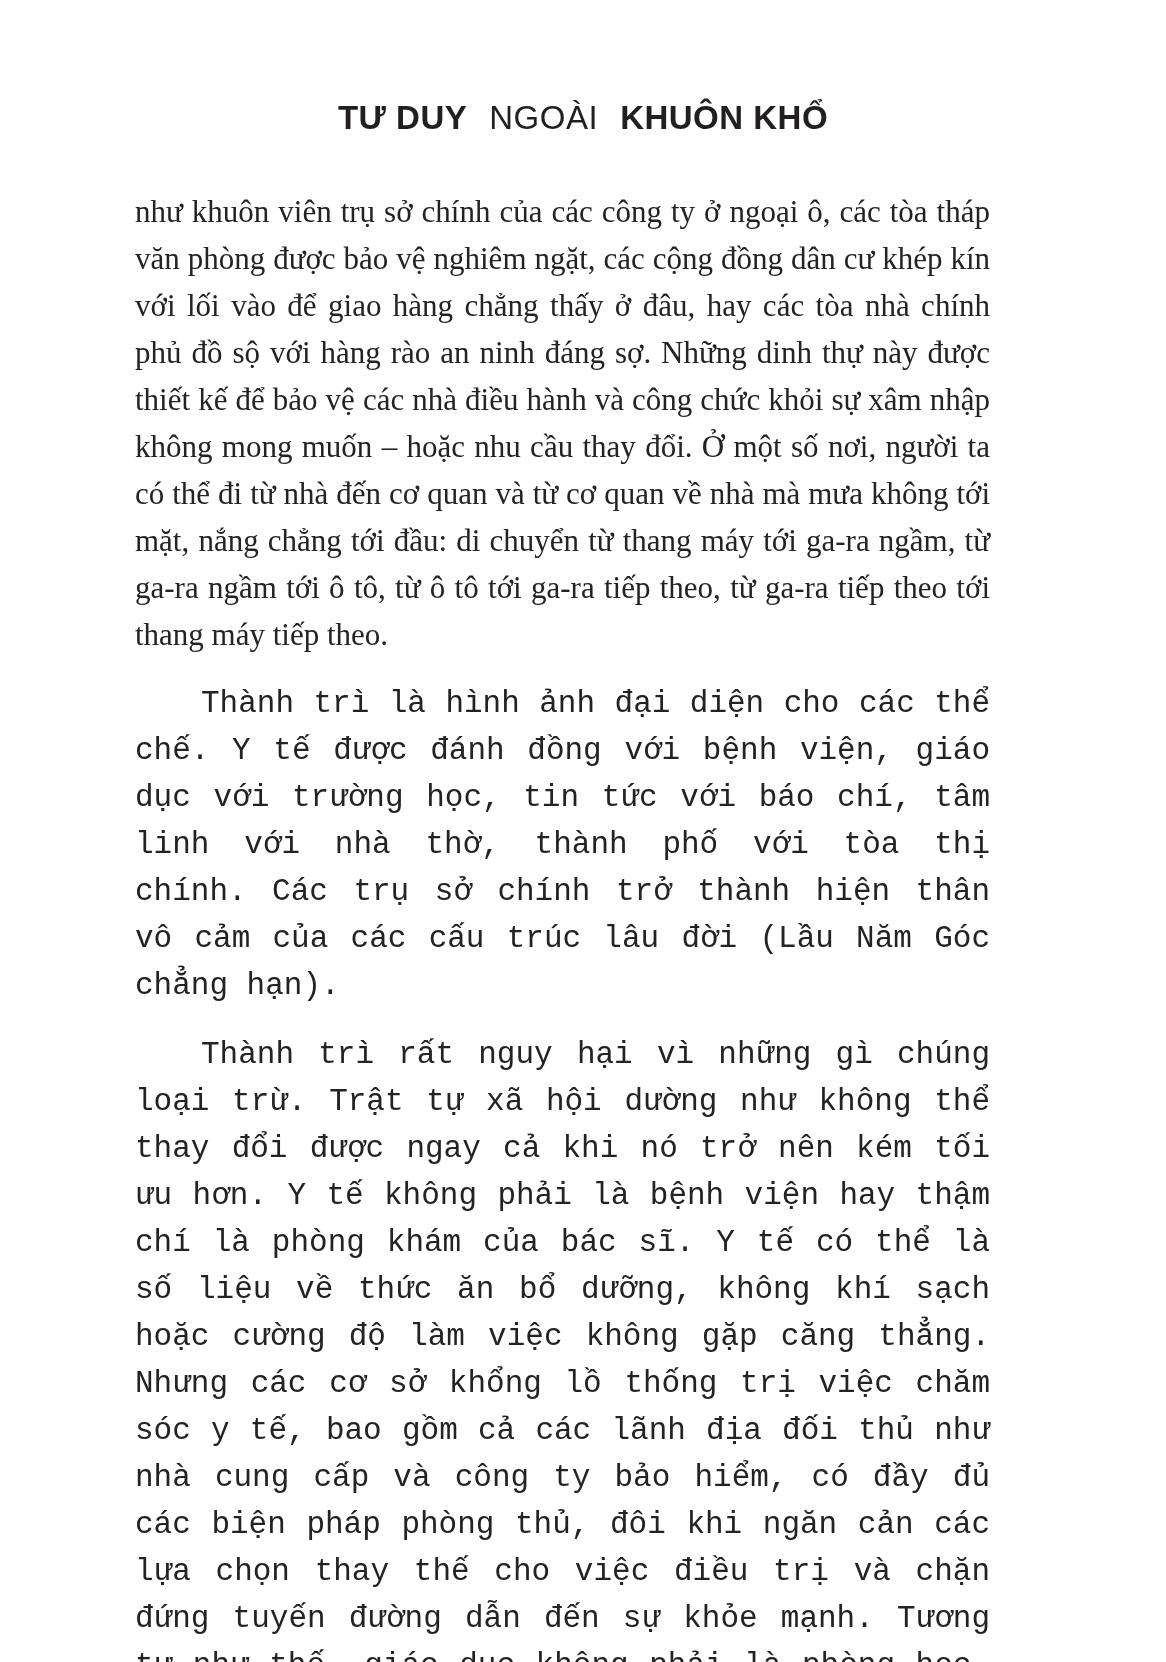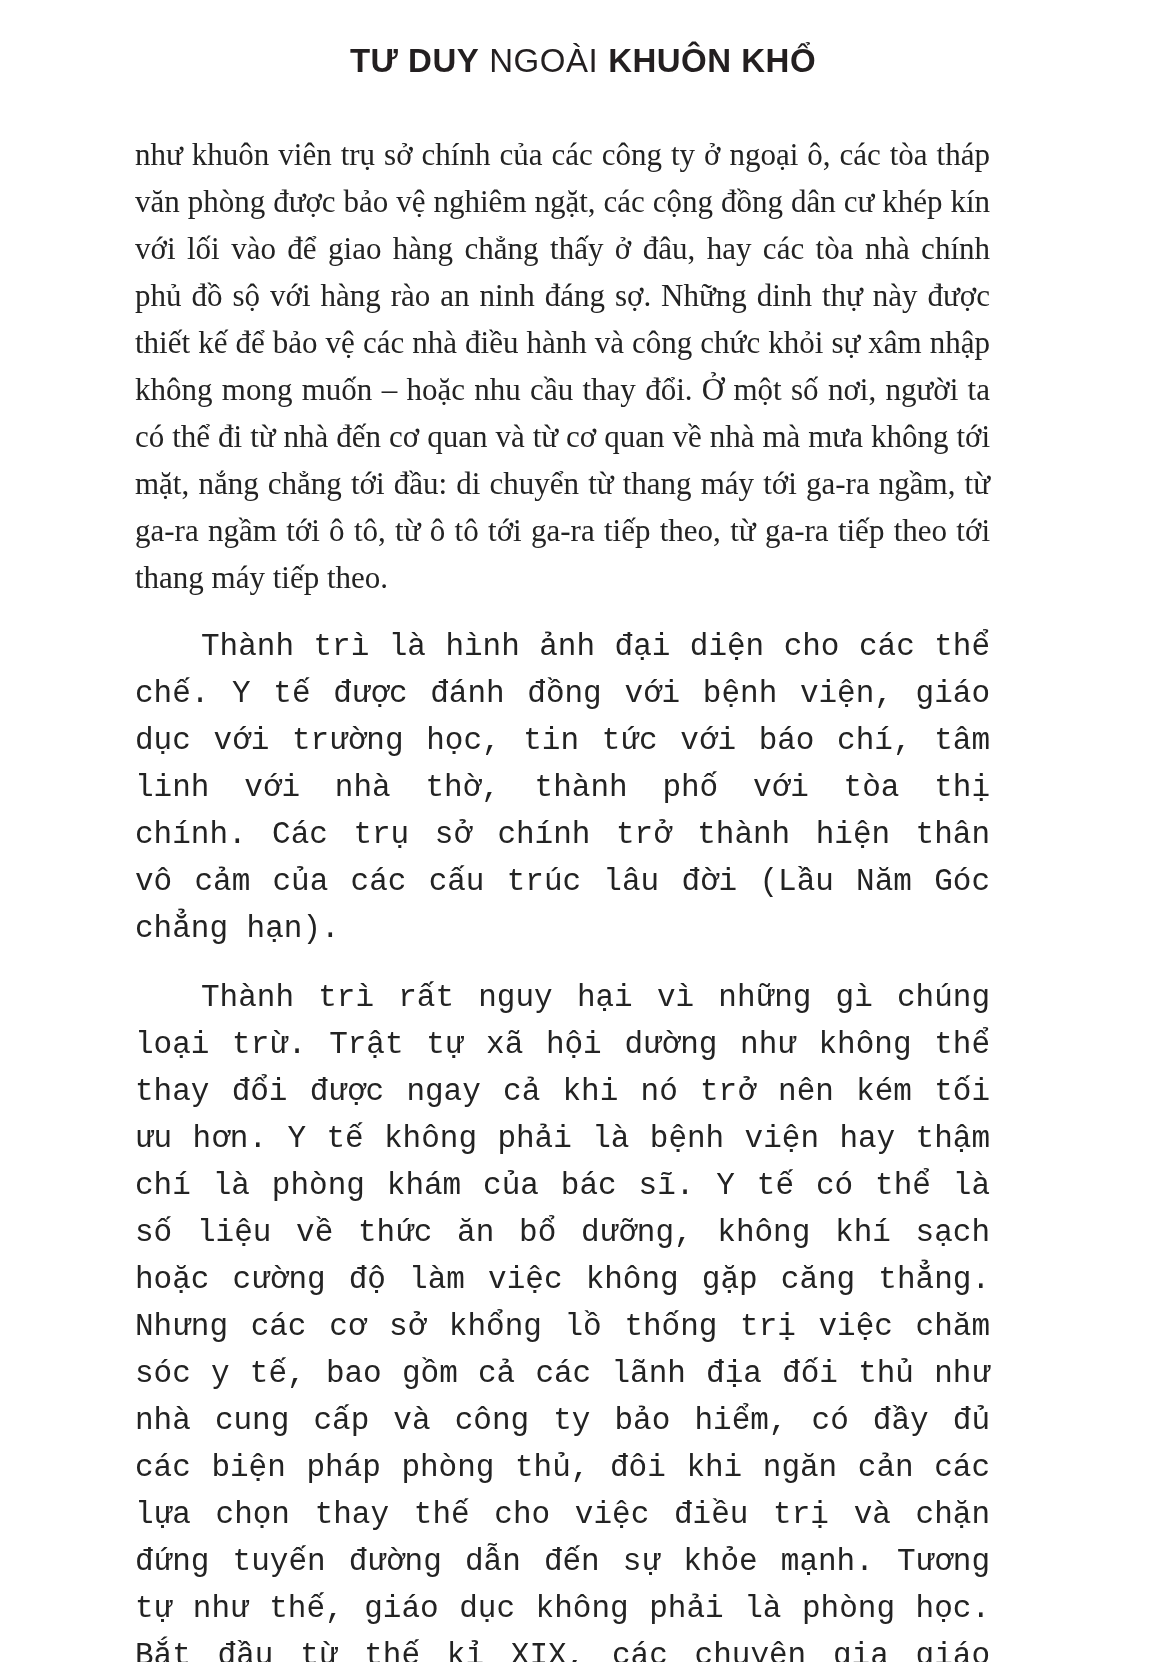--- a/index.html
+++ b/index.html
@@ -11,22 +11,22 @@
     overflow: hidden;
     font-family: "Liberation Serif", "DejaVu Serif", serif;
     color: #231f20;
   }
   .page { width: 100%; height: 100%; position: relative; }
 
   .running-head {
     display: flex;
     justify-content: center;
     align-items: baseline;
-    gap: 10px;
-    padding-top: 43px;
+    gap: 22px;
+    padding-top: 100px;
     font-family: "Liberation Sans", sans-serif;
     font-size: 33px;
     letter-spacing: 0.5px;
     color: #231f20;
     line-height: 1.1;
   }
   .rh-bold { font-weight: 700; }
   .rh-regular { font-weight: 400; }
 
   .content {

